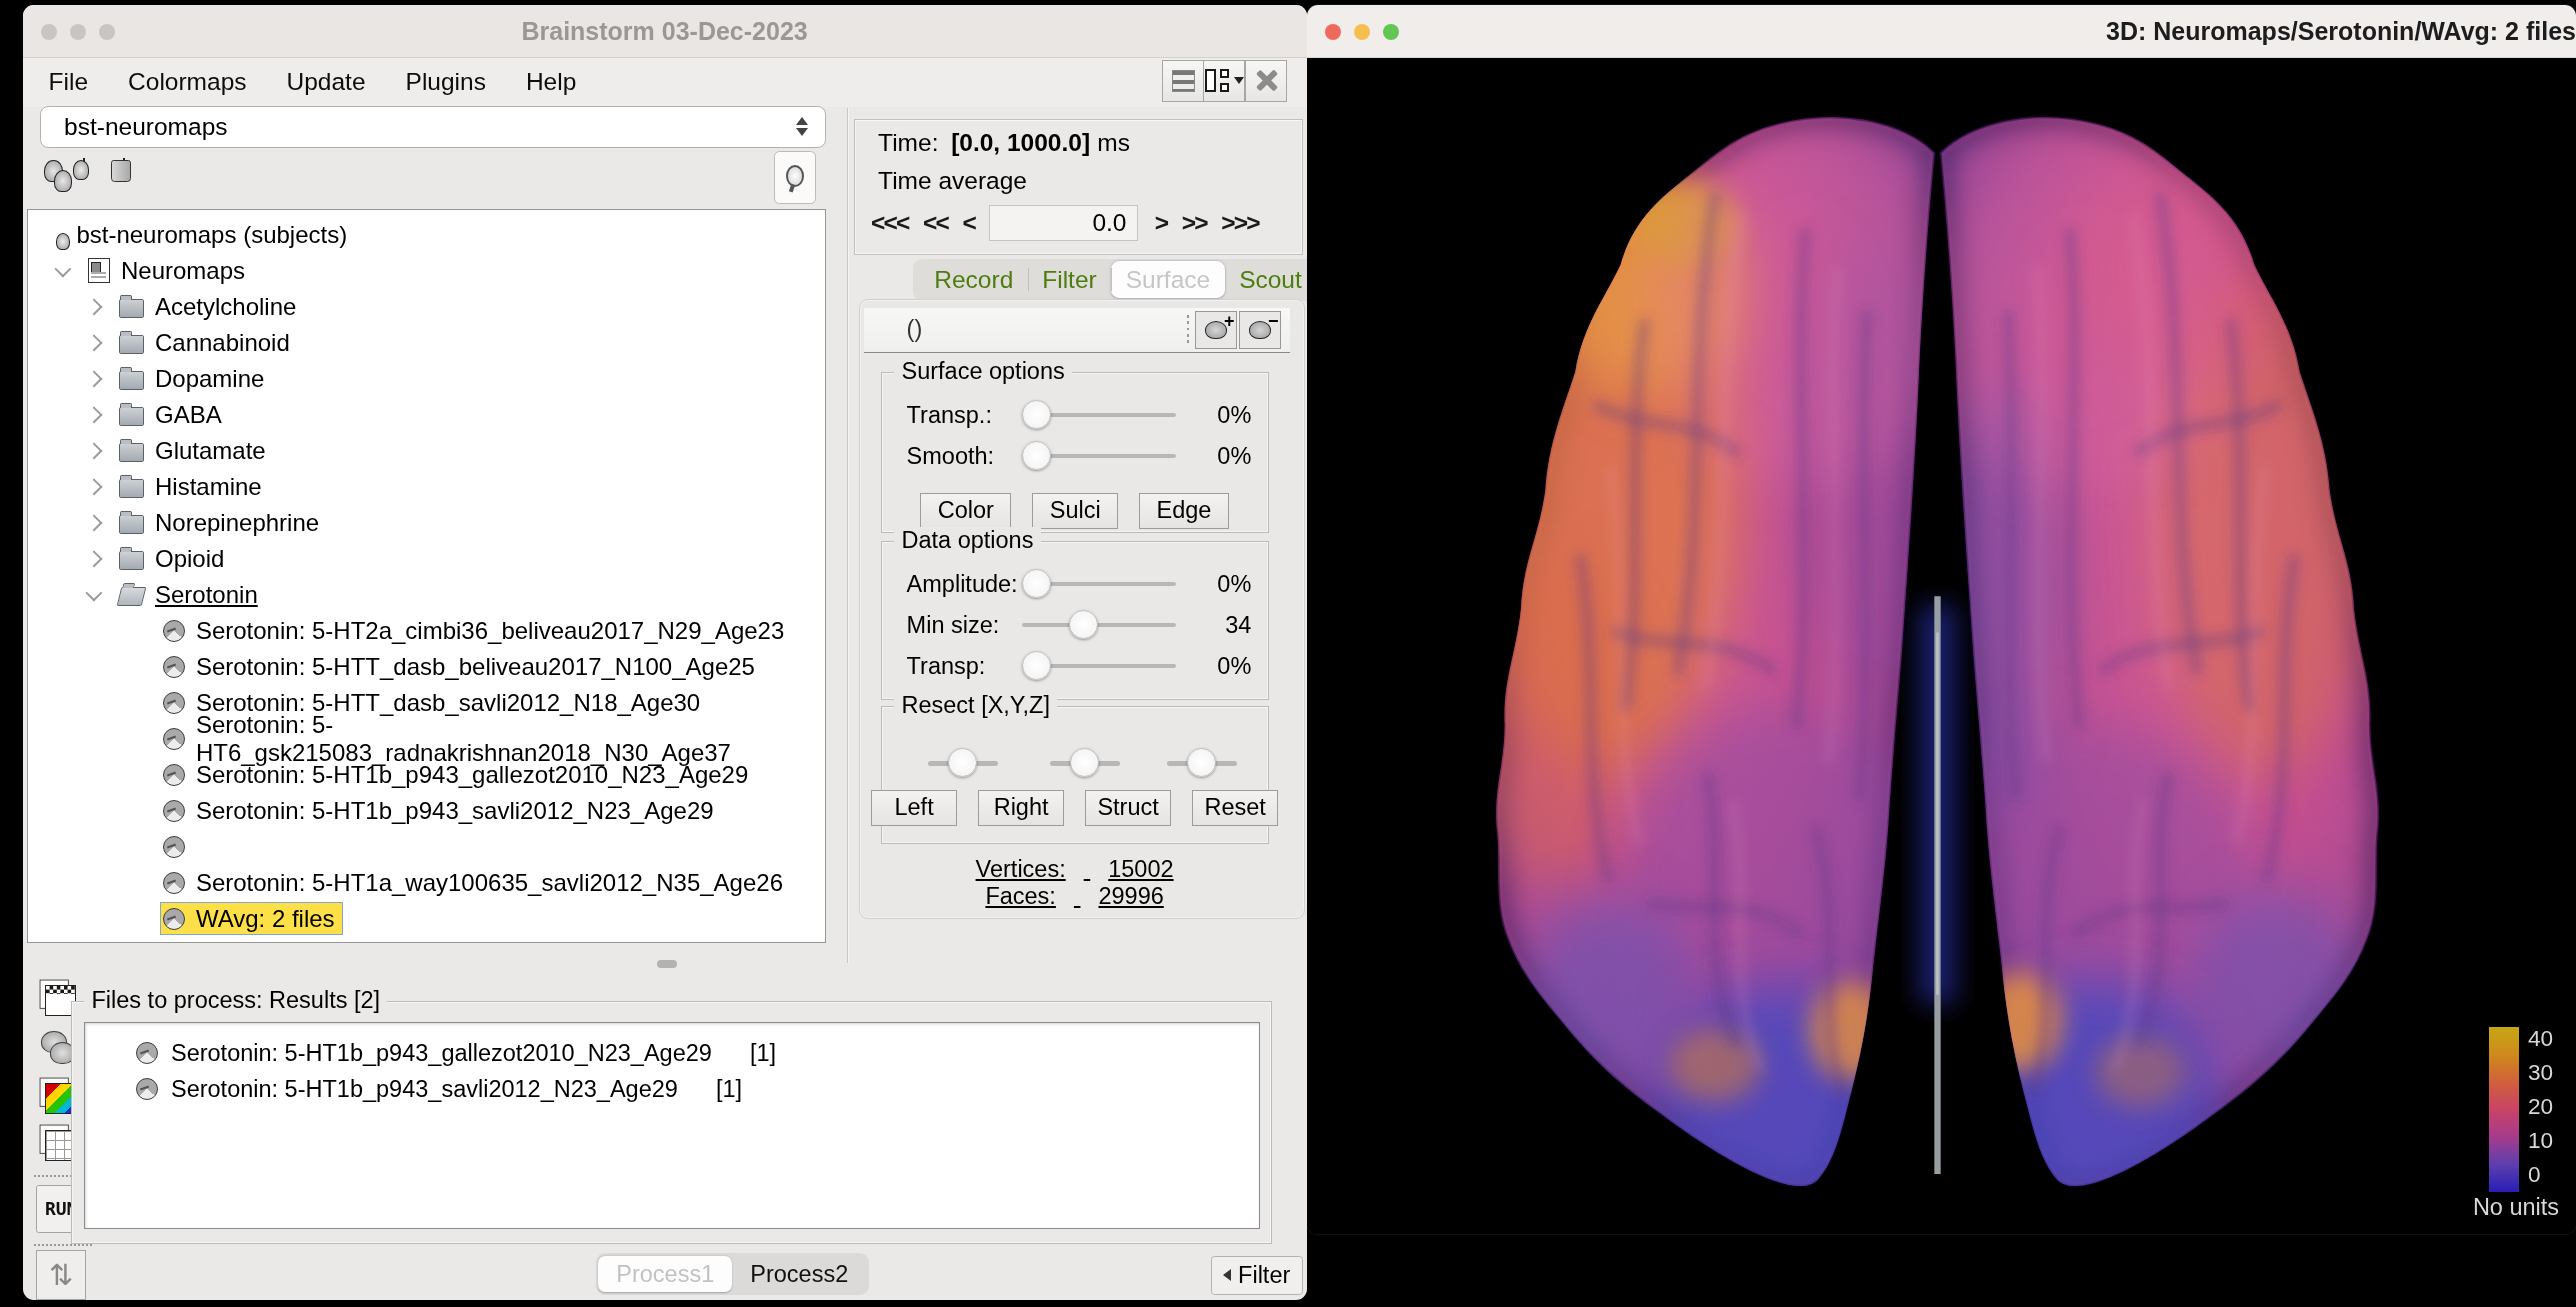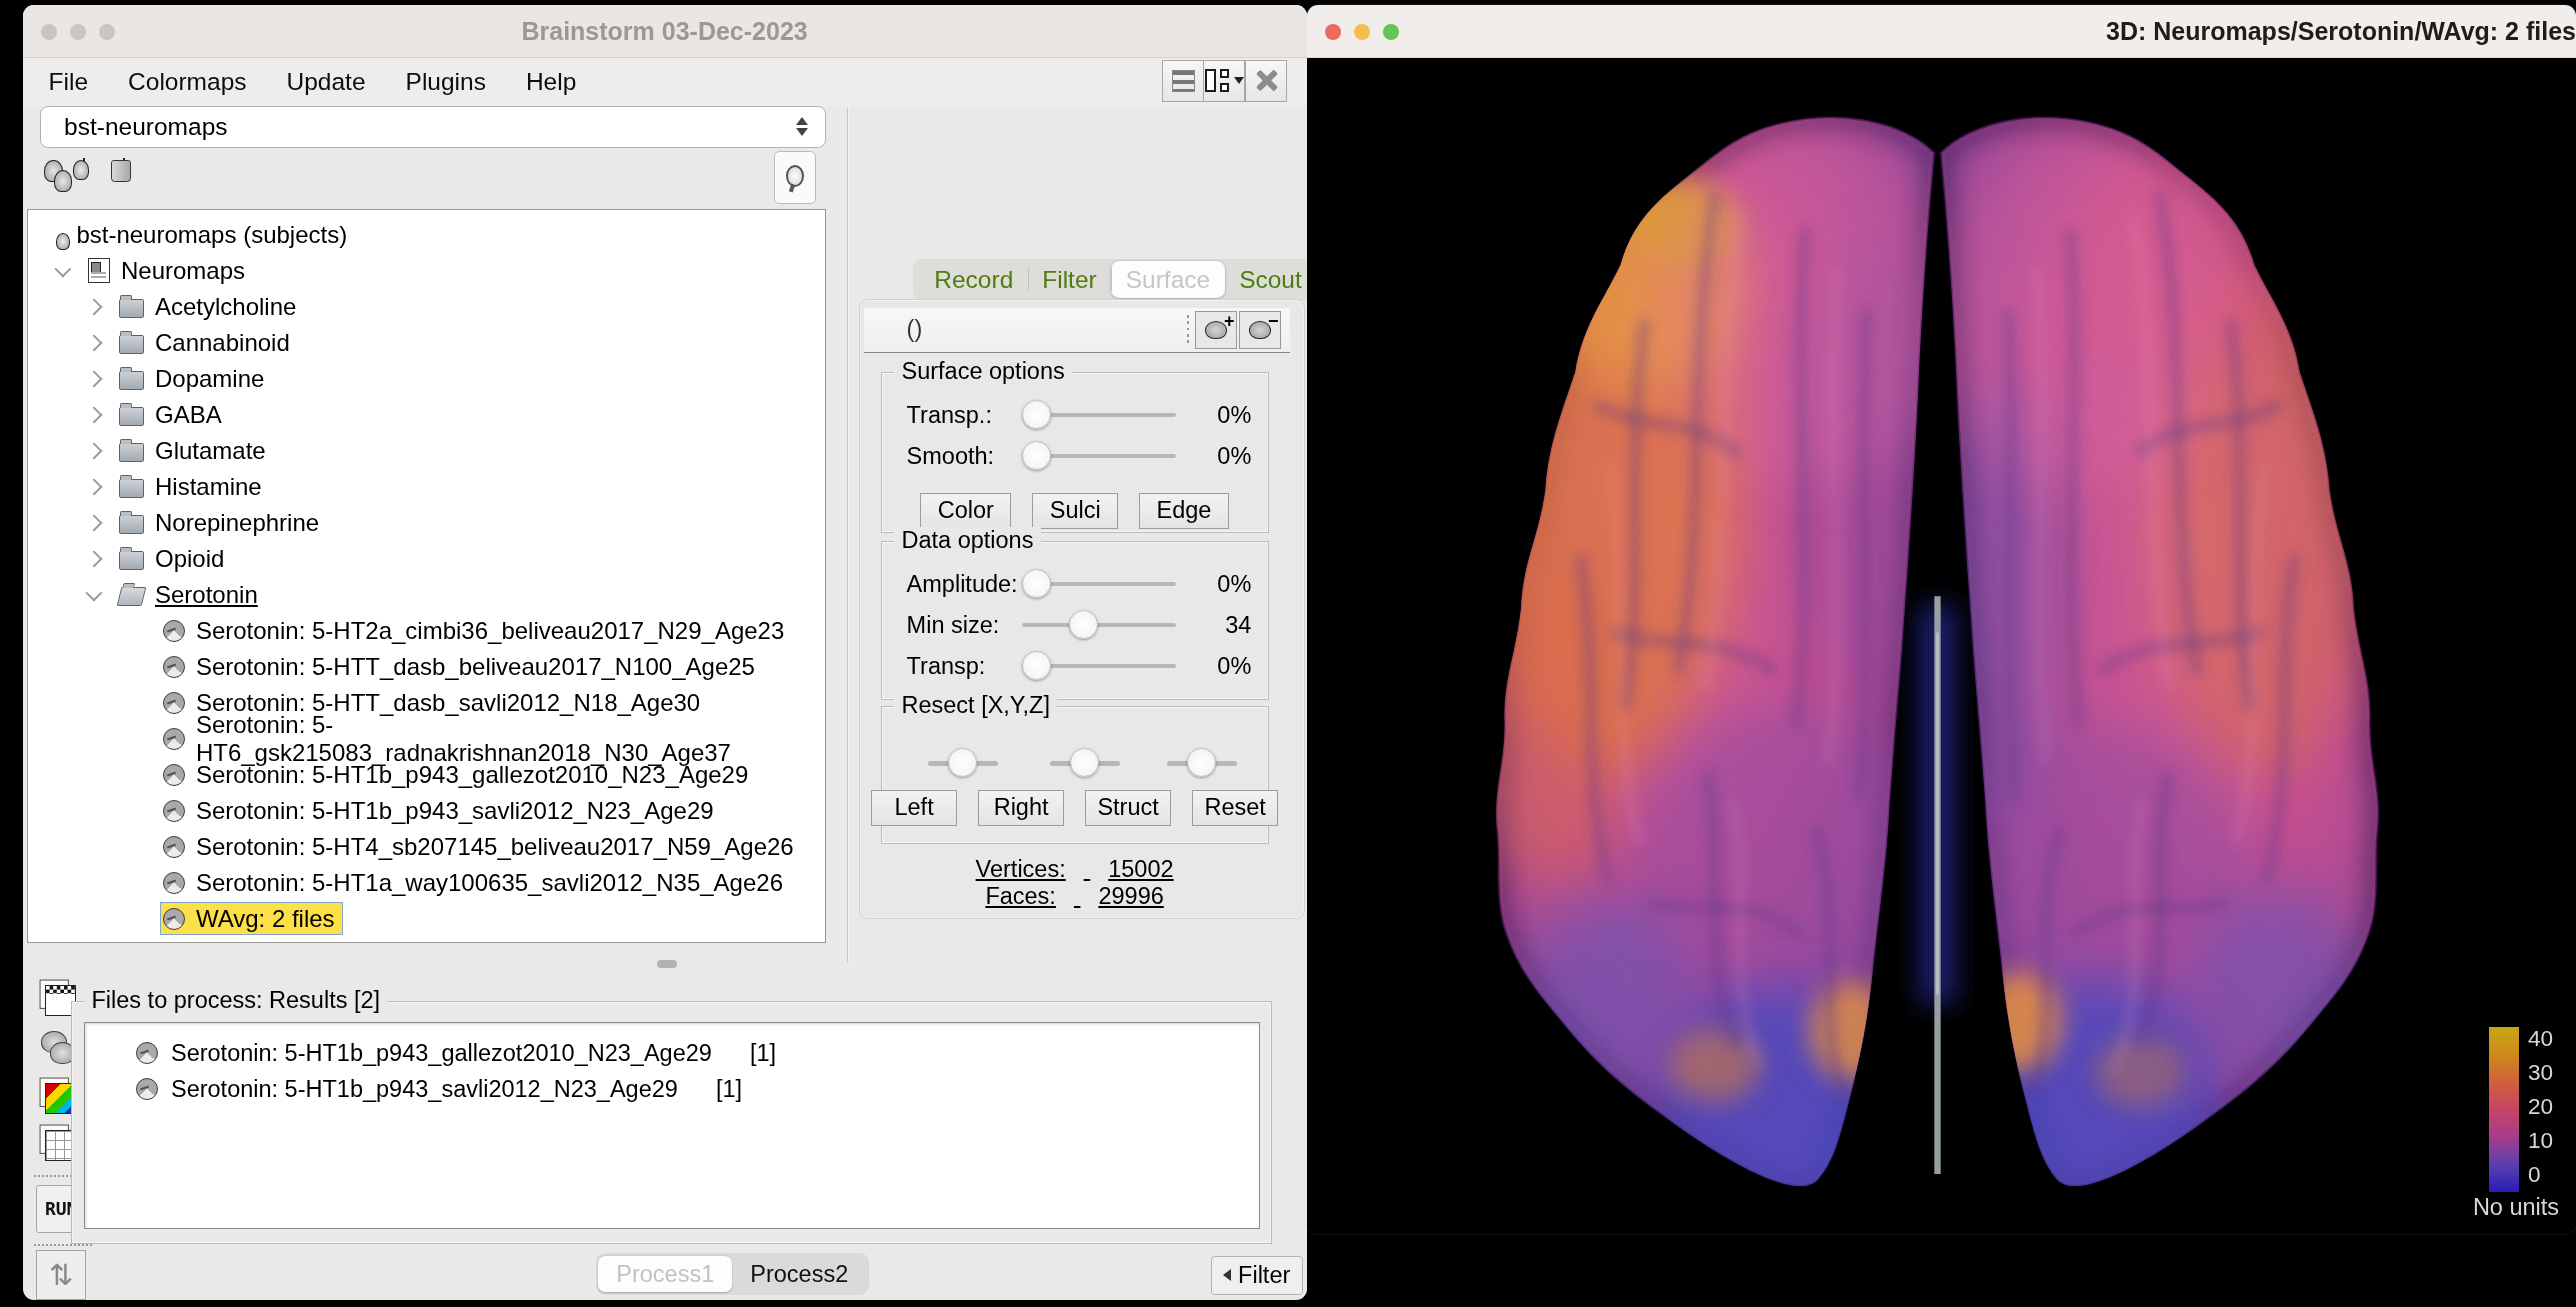--- a/index.html
+++ b/index.html
@@ -368,39 +368,53 @@
       </div>
       <div class="trow lvl3">
         <span class="selbox">
           <span class="tico ic-result"></span>
           <span class="tlabel">Serotonin: 5-HT1b_p943_savli2012_N23_Age29</span>
         </span>
       </div>
       <div class="trow lvl3">
         <span class="selbox">
           <span class="tico ic-result"></span>
-          <span class="tlabel">Serotonin: 5-HT4_sb207145_beliveau2017_N59_Age26</span>
         </span>
       </div>
       <div class="trow lvl3">
         <span class="selbox">
           <span class="tico ic-result"></span>
           <span class="tlabel">Serotonin: 5-HT1a_way100635_savli2012_N35_Age26</span>
         </span>
       </div>
       <div class="trow lvl3 selected">
         <span class="selbox">
           <span class="tico ic-result"></span>
           <span class="tlabel">WAvg: 2 files</span>
         </span>
       </div>
     </div>
 
   <div class="vdivider"></div>
 
+  <div class="time-box">
+    <div class="time-line">
+      <span>Time:</span><b>[0.0, 1000.0]</b><span>ms</span>
+    </div>
+    <div class="time-mode">Time average</div>
+    <div class="time-nav" id="time-nav">
+        <span class="navbtn">&lt;&lt;&lt;</span>
+        <span class="navbtn">&lt;&lt;</span>
+        <span class="navbtn">&lt;</span>
+        <input class="time-field" value="0.0" readonly="" style="">
+        <span class="navbtn fwd">&gt;</span>
+        <span class="navbtn fwd">&gt;&gt;</span>
+        <span class="navbtn fwd">&gt;&gt;&gt;</span>
+      </div>
+  </div>
 
   <div class="tabsbar" id="tabsbar">
       <span class="tab">Record</span>
       <span class="tab sep">Filter</span>
       <span class="tab active sep">Surface</span>
       <span class="tab sep">Scout</span>
     </div>
   <div class="tab-content"></div>
 
   <div class="surface-row">

